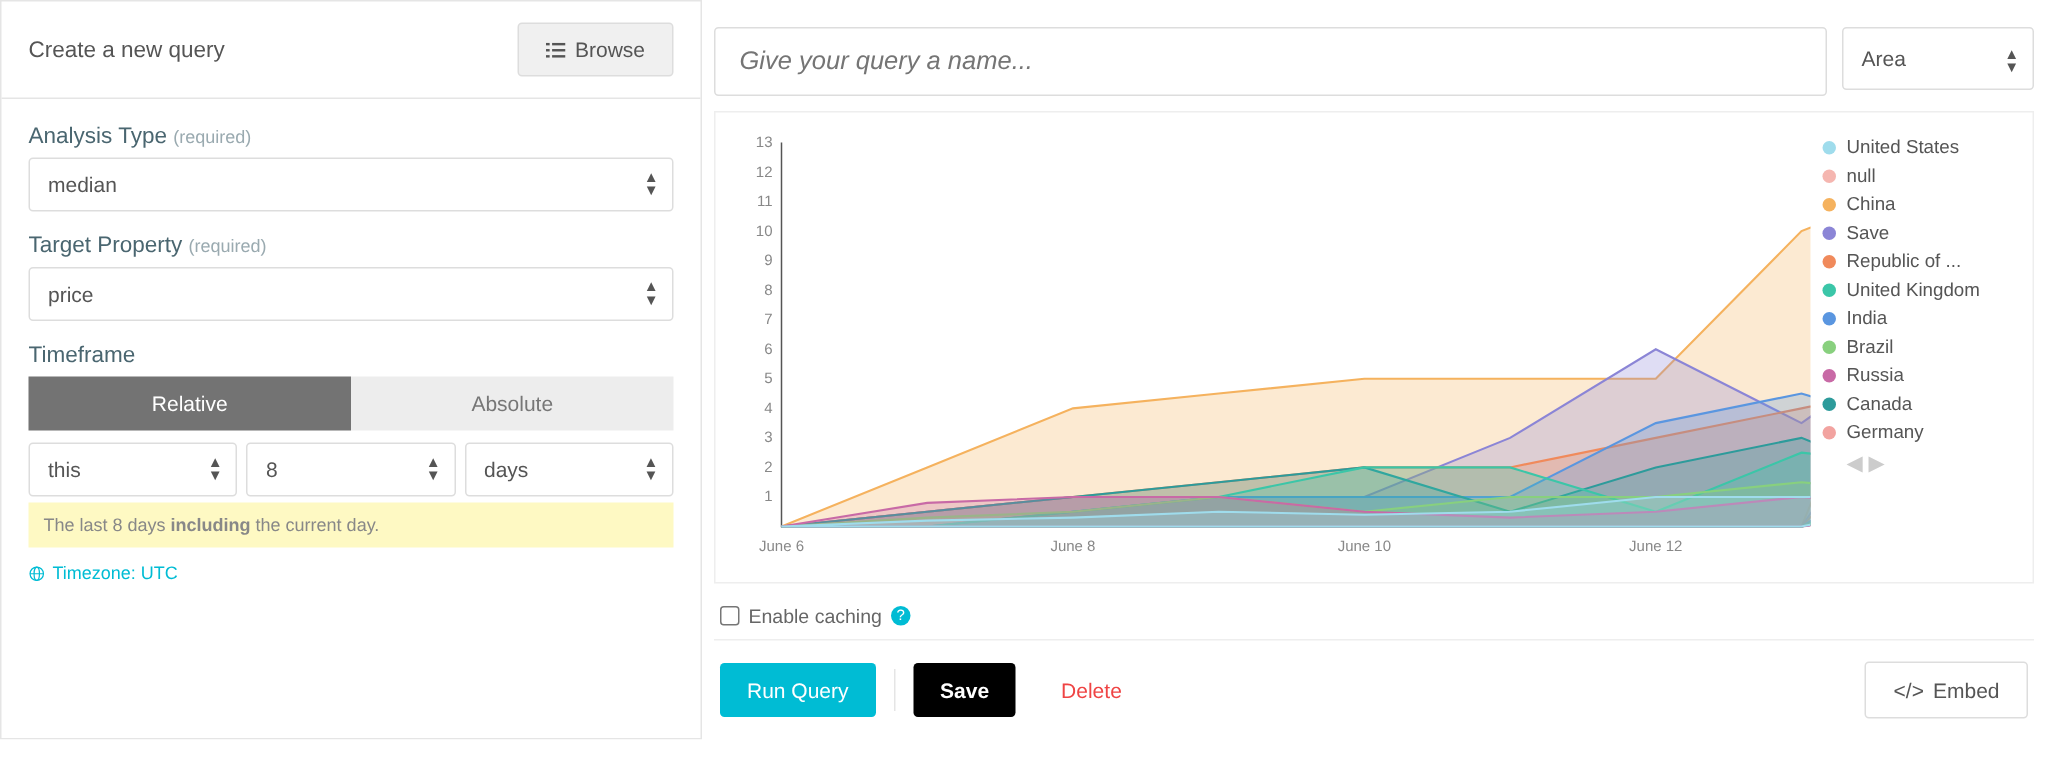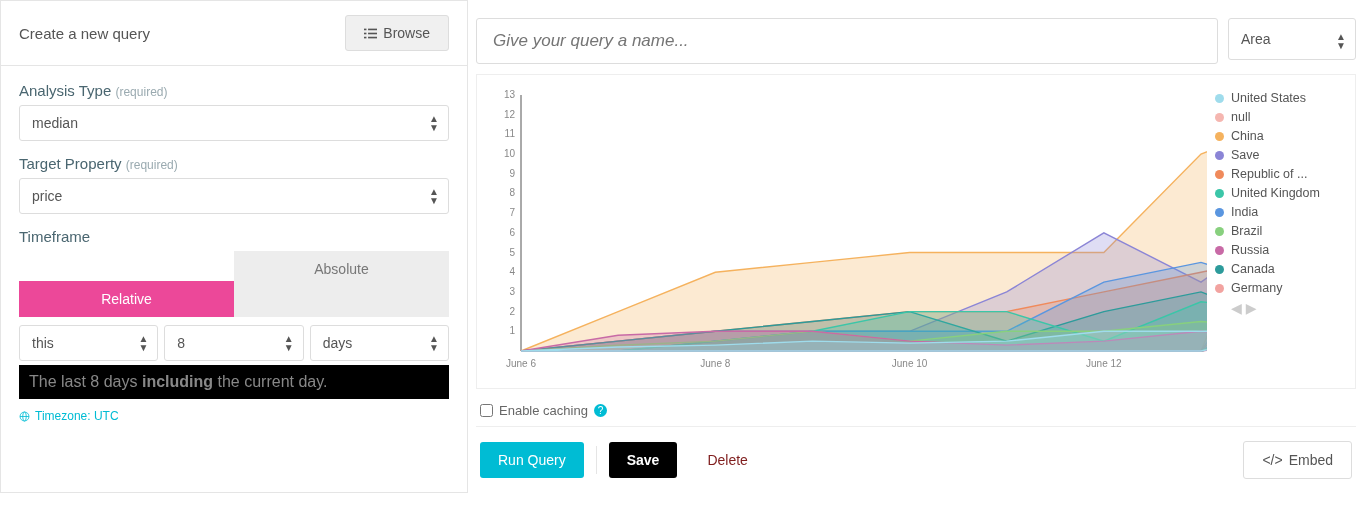--- a/index.html
+++ b/index.html
@@ -20,25 +20,25 @@
 .select-wrap select, .select-box { width: 100%; padding: 9px 12px; border: 1px solid #ddd; border-radius: 3px; font-size: 14px; color: #555; background: #fff; appearance: none; -webkit-appearance: none; cursor: pointer; }
 .caret { position: absolute; right: 10px; top: 50%; transform: translateY(-50%); pointer-events: none; color: #555; font-size: 10px; line-height: 9px; }
 .caret::before { content: "▲"; display: block; }
 .caret::after { content: "▼"; display: block; }
 
 .preview-link { font-size: 12px; color: #8a9aa0; margin-top: 6px; cursor: pointer; display: inline-flex; align-items: center; gap: 4px; }
 .preview-link svg { width: 10px; height: 10px; fill: #8a9aa0; }
 
 .timeframe-tabs { display: flex; }
 .tf-tab { flex: 1; padding: 10px; text-align: center; background: #ededed; color: #777; cursor: pointer; font-size: 14px; }
-.tf-tab.active { background: #ec4899; color: #fff; margin-top: 30px; }
+.tf-tab.active { background: #737373; color: #fff; }
 .tf-inputs { display: flex; gap: 6px; margin-top: 8px; }
 .tf-inputs .select-wrap { flex: 1; }
 .tf-num { width: 100px; }
-.tf-note { font-size: 16px; color: #888; background: #000000; padding: 8px 10px; margin-top: 4px; }
+.tf-note { font-size: 12px; color: #888; background: #fef9c3; padding: 8px 10px; margin-top: 4px; }
 .tz-link { font-size: 12px; color: #00bcd4; margin-top: 10px; display: inline-flex; align-items: center; gap: 5px; cursor: pointer; }
 .tz-link svg { width: 11px; height: 11px; stroke: #00bcd4; fill: none; }
 
 
 .right-panel { flex: 1; padding: 0 8px; }
 .right-header { display: flex; gap: 10px; padding: 18px 0 10px; }
 .query-name-input { flex: 1; padding: 12px 16px; font-size: 17px; color: #999; border: 1px solid #ddd; border-radius: 3px; font-style: italic; }
 .chart-type { width: 128px; position: relative; }
 .chart-type .select-box { padding: 12px; font-size: 14px; }
 
@@ -49,21 +49,21 @@
 .legend-dot { width: 9px; height: 9px; border-radius: 50%; flex-shrink: 0; }
 .legend-nav { color: #ccc; font-size: 14px; margin-top: 4px; margin-left: 16px; }
 
 .caching-row { padding: 14px 4px 8px; font-size: 13px; color: #666; display: flex; align-items: center; gap: 6px; }
 .caching-row .help { width: 13px; height: 13px; background: #00bcd4; color: #fff; border-radius: 50%; font-size: 10px; display: inline-flex; align-items: center; justify-content: center; }
 
 .bottom-bar { display: flex; align-items: center; gap: 12px; border-top: 1px solid #eee; padding: 14px 4px; }
 .btn { padding: 10px 18px; border: none; border-radius: 3px; font-size: 14px; cursor: pointer; color: #fff; }
 .btn-run { background: #00bcd4; }
 .btn-save { background: #000000; font-weight: bold; }
-.btn-delete { background: none; color: #7f1d1d; }
+.btn-delete { background: none; color: #ef4444; }
 .btn-embed { margin-left: auto; background: #fff; border: 1px solid #ddd; color: #555; display: flex; align-items: center; gap: 6px; }
 .divider-v { width: 1px; height: 28px; background: #e5e5e5; }
 
 svg text { font-family: Arial, sans-serif; }
 </style>
 </head>
 <body>
 
 <div class="left-panel">
   <div class="left-header">

